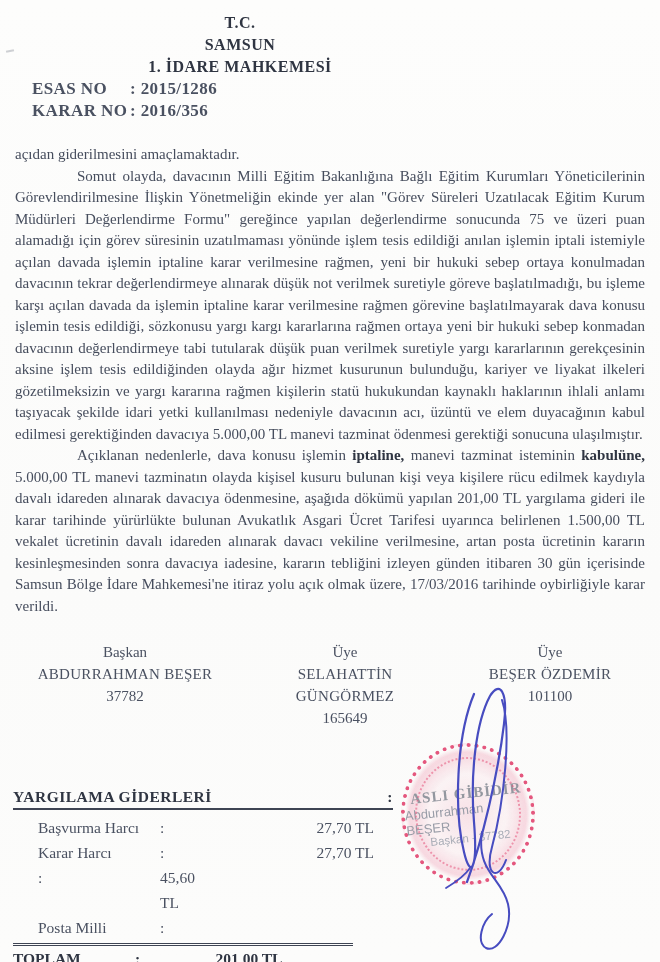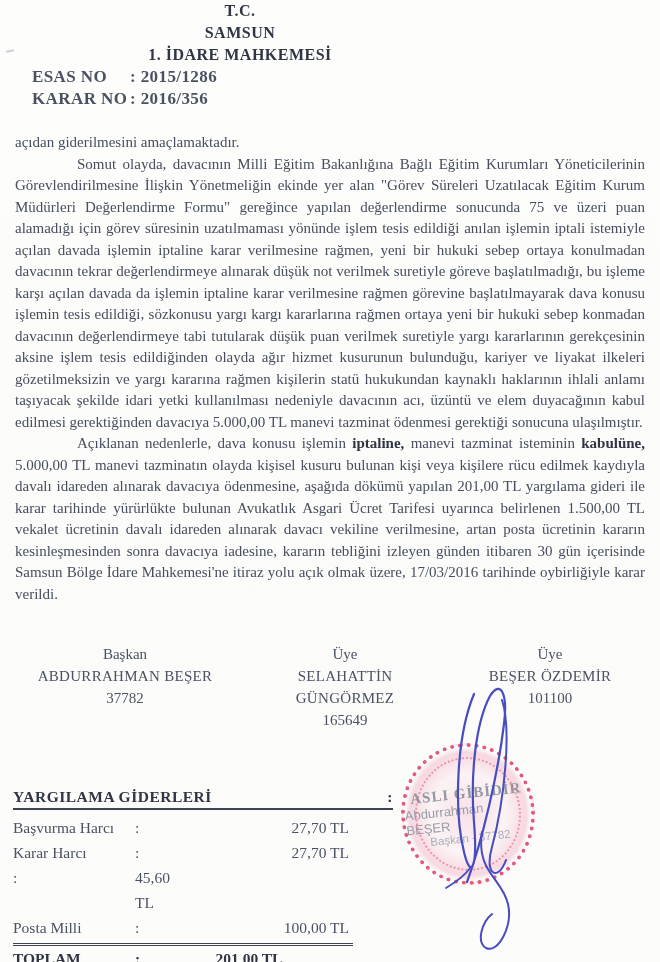--- a/index.html
+++ b/index.html
@@ -15,42 +15,42 @@
     width:660px;height:962px;
     background:linear-gradient(180deg,#fdfdfc 0%,#fbfbfa 60%,#fcfcfb 100%);
     font-family:"Liberation Serif","DejaVu Serif",serif;
     color:var(--text);
     overflow:hidden;
   }
   
   .artifact{position:absolute;left:6px;top:50px;width:8px;height:2px;background:#b9bcc2;transform:rotate(-12deg);opacity:.7;}
 
   
-  .court-header{padding-top:0;width:480px;}
+  .court-header{padding-top:12px;width:480px;}
   .court-header .c{ text-align:center;font-weight:bold;color:var(--text-dark);font-size:16px;line-height:22px;letter-spacing:.5px;}
   .case-line{display:flex;padding-left:32px;font-weight:bold;color:#4a5161;font-size:17px;line-height:22px;letter-spacing:.4px;}
   .case-line .lbl{width:98px;}
 
   
   .body-text{margin:22px 15px 0 15px;font-size:15px;line-height:21.5px;text-align:justify;}
   .body-text p{margin:0;}
   .p-indent{text-indent:62px;}
   .p-gap{margin-top:1px;}
   b{color:var(--text-dark);}
 
   
-  .sign-row{display:grid;grid-template-columns:250px 190px 220px;margin-top:38px;}
+  .sign-row{display:grid;grid-template-columns:250px 190px 220px;margin-top:24px;}
   .sign-col{text-align:center;font-size:15px;line-height:22px;color:#4a5161;}
   .sign-col .name{letter-spacing:.3px;}
   .sign-col.narrow .name{display:block;margin:0 auto;width:120px;}
 
   
   .costs{position:absolute;left:13px;top:788px;width:380px;font-size:15.5px;color:#4a5161;}
   .costs-title-row{display:flex;justify-content:space-between;align-items:flex-end;border-bottom:2px solid #3e4453;padding-bottom:2px;font-weight:bold;letter-spacing:.5px;color:var(--text-dark);}
-  .costs-rows{width:340px;margin-top:5px;}
+  .costs-rows{width:340px;margin-top:5px;margin-left:25px;}
   .cost-row{display:grid;grid-template-columns:122px 14px 1fr;line-height:25px;}
   .cost-row .val{text-align:right;padding-right:4px;}
   .total-row{width:340px;margin-top:3px;border-top:3px double #3e4453;padding-top:4px;display:grid;grid-template-columns:122px 14px 1fr;font-weight:bold;color:var(--text-dark);}
   .total-row .val{text-align:center;padding-right:4px;border-bottom:1px solid #6b7180;}
 
   
   .stamp{
     position:absolute;left:401px;top:743px;width:134px;height:142px;
     border:4px dotted var(--stamp);
     border-radius:50%;
@@ -127,21 +127,20 @@
         <span>:</span>
         <span class="val">27,70 TL</span>
       </div>
       <div class="cost-row">
         <span>:</span>
         <span class="val">45,60 TL</span>
       </div>
       <div class="cost-row">
         <span>Posta Milli</span>
         <span>:</span>
-        <span class="val">100,00 TL</span>
       </div>
     </div>
     <div class="total-row">
       <span>TOPLAM</span>
       <span>:</span>
       <span class="val">201,00 TL</span>
     </div>
   </div>
 
   <div class="stamp">

